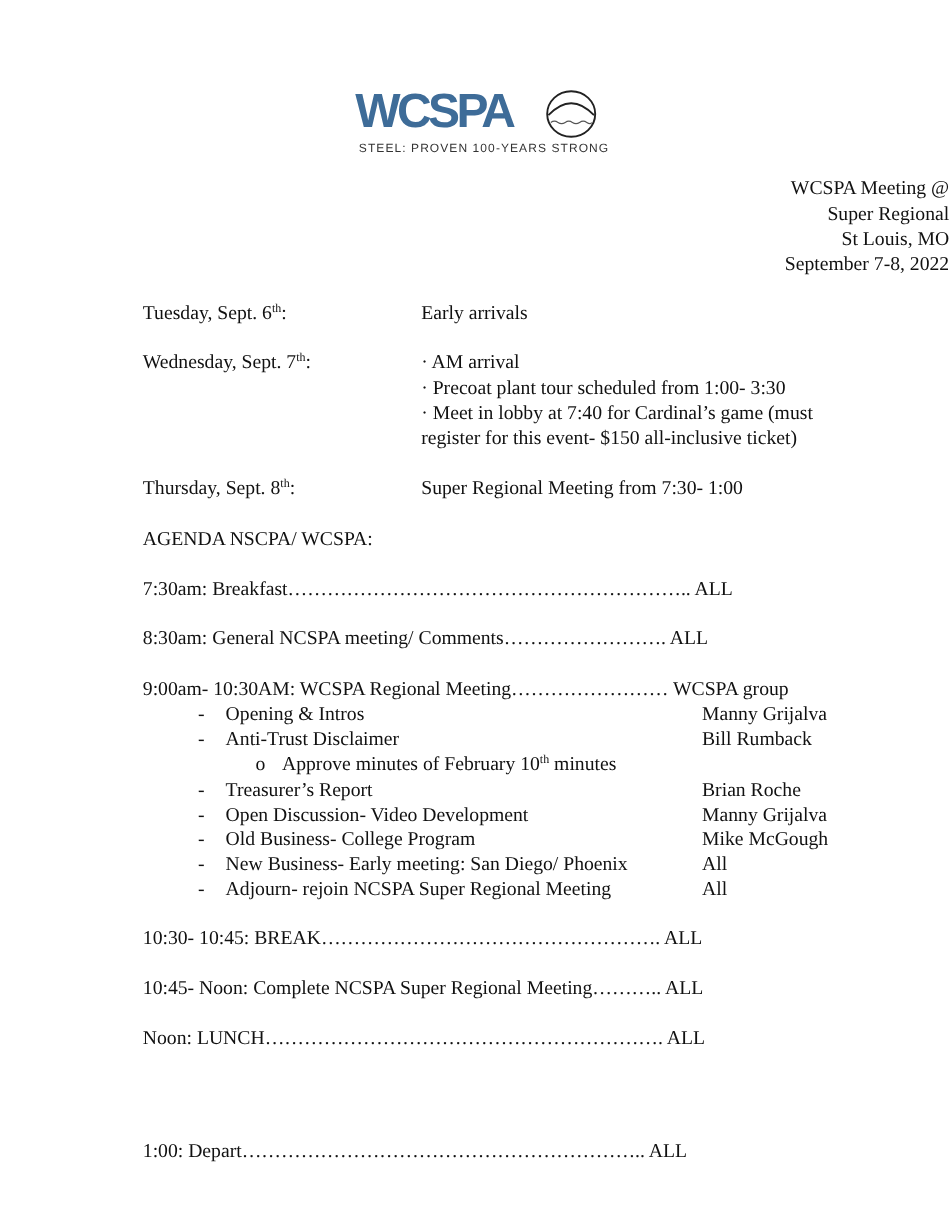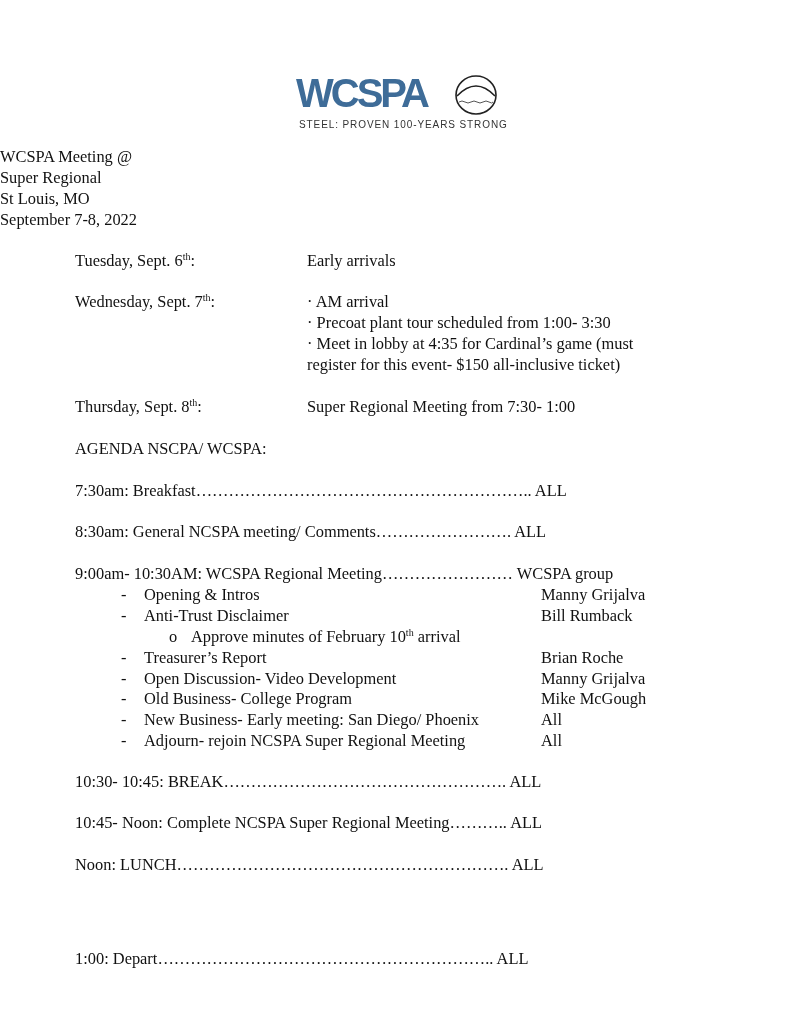--- a/index.html
+++ b/index.html
@@ -1,32 +1,32 @@
 <!DOCTYPE html>
 <html><head>
   <meta charset="utf-8">
   <style>
     html, body { margin: 0; padding: 0; background: #ffffff; }
     body {
       width: 791px; height: 1024px; position: relative; overflow: hidden;
       font-family: "Liberation Serif", serif; color: #111; font-size: 16.4px;
     }
-    .abs { position: absolute; white-space: nowrap; line-height: 21px; }
+    .abs { position: absolute; white-space: nowrap; line-height: 21px; margin-left: 44px; }
     sup { font-size: 10px; vertical-align: 6px; line-height: 0; }
     .logo { position: absolute; left: 296px; top: 74px; width: 204px; height: 62px; }
     .logo-word {
       position: absolute; left: 0; top: -4px; font-family: "Liberation Sans", sans-serif;
       font-weight: bold; font-size: 40px; letter-spacing: -3px; color: #3e6c98; line-height: 46px;
     }
     .logo-tag {
       position: absolute; left: 3px; top: 46px; font-family: "Liberation Sans", sans-serif;
       font-size: 10px; letter-spacing: 0.9px; color: #333; line-height: 10px; white-space: nowrap;
     }
     .logo-icon { position: absolute; left: 158px; top: 0; }
-    .center-block { position: absolute; left: 0; width: 791px; text-align: left; line-height: 21px; }
+    .center-block { position: absolute; left: 0; width: 791px; text-align: right; line-height: 21px; }
     .dash { position: absolute; left: 121px; }
     .item-text { position: absolute; left: 144px; }
     .presenter { position: absolute; left: 541px; text-align: right; }
   </style>
 </head>
 <body>
 
 <div class="logo">
   <div class="logo-word">WCSPA</div>
   <svg class="logo-icon" width="44" height="42" viewBox="0 0 44 42">
@@ -48,21 +48,21 @@
   <span>Tuesday, Sept. 6</span><sup>th</sup><span>:</span>
 </div>
 <div class="abs" style="left:307px; top:250px;">Early arrivals</div>
 
 <div class="abs" style="left:75px; top:291px;">
   <span>Wednesday, Sept. 7</span><sup>th</sup><span>:</span>
 </div>
 <div class="abs" style="left:307px; top:291px;">
   <div>· AM arrival</div>
   <div>· Precoat plant tour scheduled from 1:00- 3:30</div>
-  <div>· Meet in lobby at 4:35 for Cardinal’s game (must</div>
+  <div>· Meet in lobby at 7:40 for Cardinal’s game (must</div>
   <div>register for this event- $150 all-inclusive ticket)</div>
 </div>
 
 <div class="abs" style="left:75px; top:396px;">
   <span>Thursday, Sept. 8</span><sup>th</sup><span>:</span>
 </div>
 <div class="abs" style="left:307px; top:396px;">Super Regional Meeting from 7:30- 1:00</div>
 
 <div class="abs" style="left:75px; top:438px;">AGENDA NSCPA/ WCSPA:</div>
 
@@ -81,21 +81,21 @@
   <span class="item-text">Opening &amp; Intros</span>
   <span class="presenter">Manny Grijalva</span>
 </div>
 <div class="abs" style="left:0; top:605px; width:791px;">
   <span class="dash">-</span>
   <span class="item-text">Anti-Trust Disclaimer</span>
   <span class="presenter">Bill Rumback</span>
 </div>
 <div class="abs" style="left:0; top:626px; width:791px;">
   <span style="position:absolute; left:169px;">o</span>
-  <span style="position:absolute; left:191px;"><span>Approve minutes of February 10</span><sup>th</sup><span> arrival</span></span>
+  <span style="position:absolute; left:191px;"><span>Approve minutes of February 10</span><sup>th</sup><span> minutes</span></span>
 </div>
 <div class="abs" style="left:0; top:647px; width:791px;">
   <span class="dash">-</span>
   <span class="item-text">Treasurer’s Report</span>
   <span class="presenter">Brian Roche</span>
 </div>
 <div class="abs" style="left:0; top:668px; width:791px;">
   <span class="dash">-</span>
   <span class="item-text">Open Discussion- Video Development</span>
   <span class="presenter">Manny Grijalva</span>

